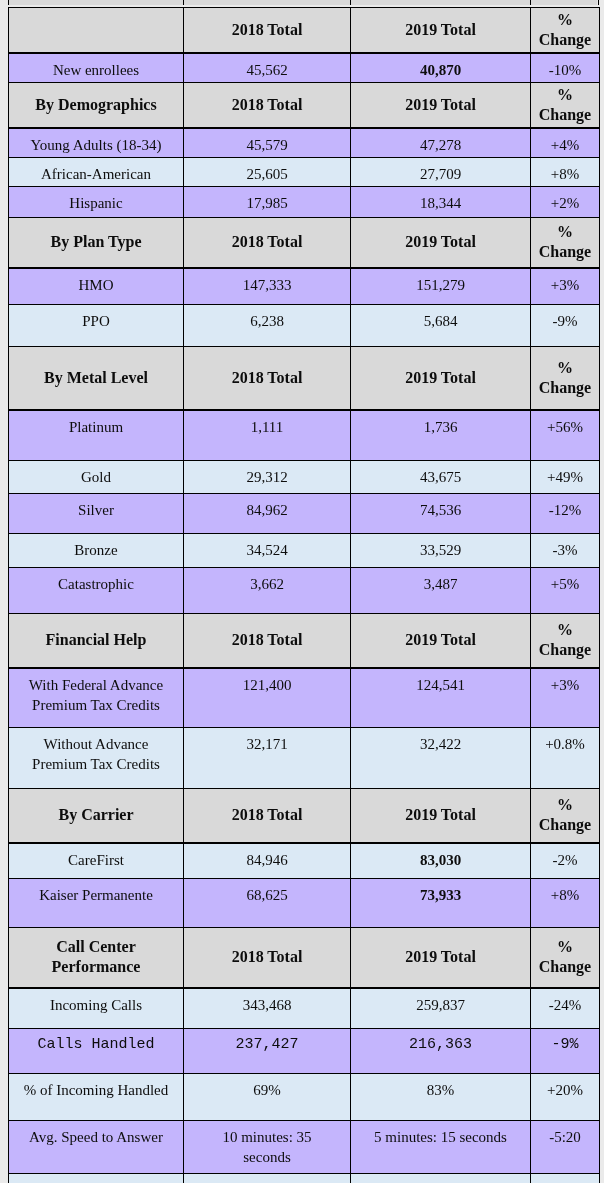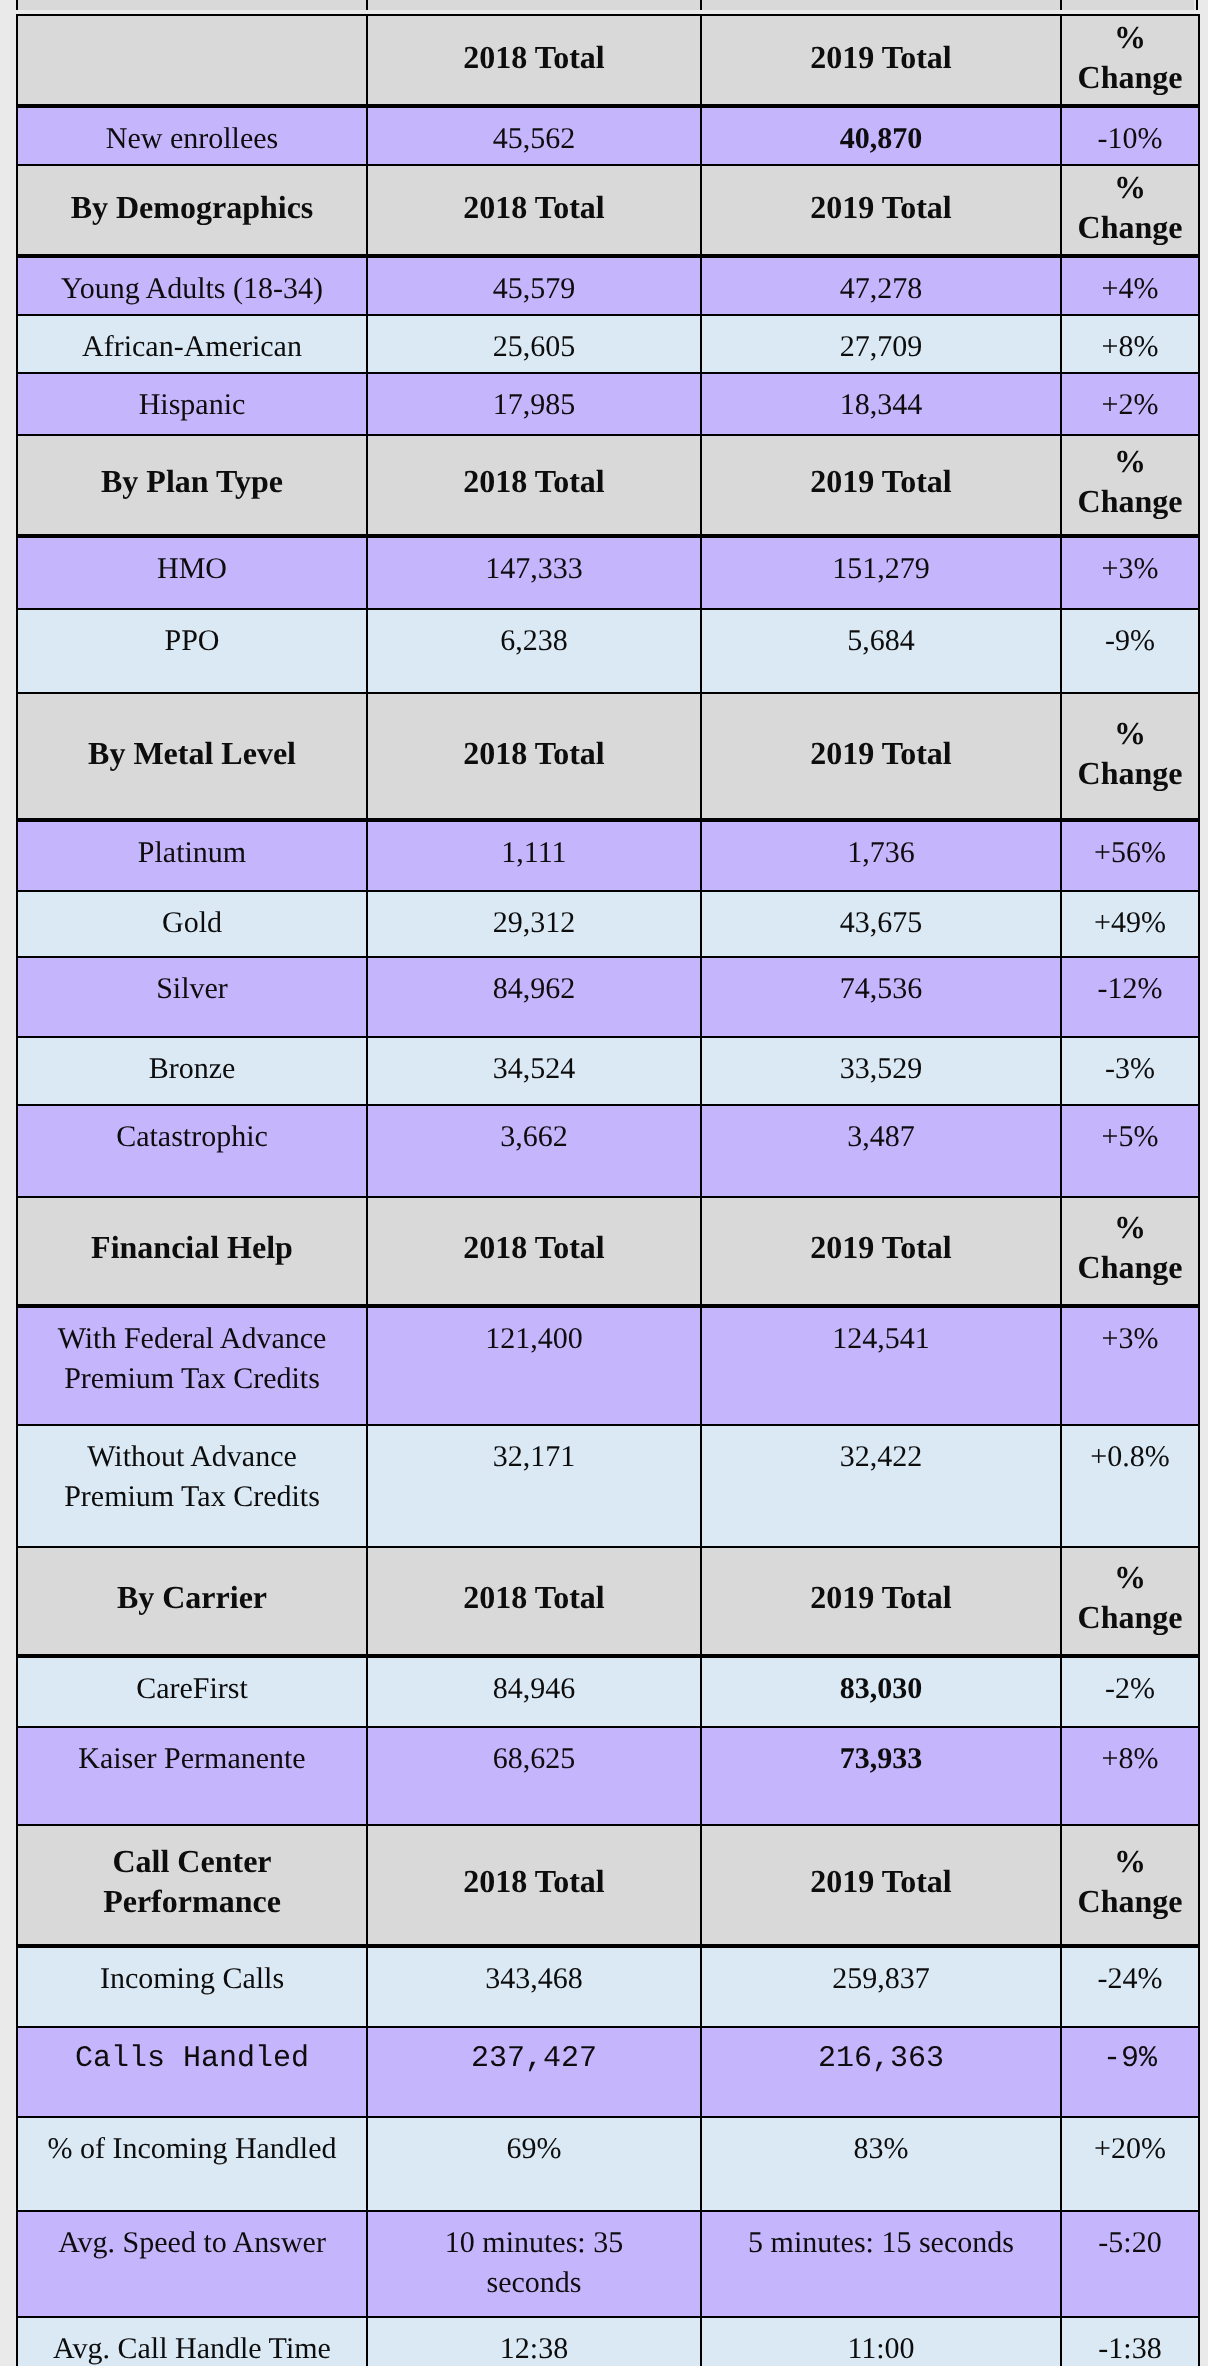--- a/index.html
+++ b/index.html
@@ -120,21 +120,21 @@
           <td class="c2">6,238</td>
           <td class="c3">5,684</td>
           <td class="c4">-9%</td>
         </tr>
         <tr class="header" style="height: 63px;">
           <td class="c1">By Metal Level</td>
           <td class="c2">2018 Total</td>
           <td class="c3">2019 Total</td>
           <td class="c4">% Change</td>
         </tr>
-        <tr class="data" style="height: 36px; padding-left: 30px;">
+        <tr class="data" style="height: 51px; padding-left: 30px;">
           <td class="c1">Platinum</td>
           <td class="c2">1,111</td>
           <td class="c3">1,736</td>
           <td class="c4">+56%</td>
         </tr>
         <tr class="data blue" style="height: 33px;">
           <td class="c1">Gold</td>
           <td class="c2">29,312</td>
           <td class="c3">43,675</td>
           <td class="c4">+49%</td>

